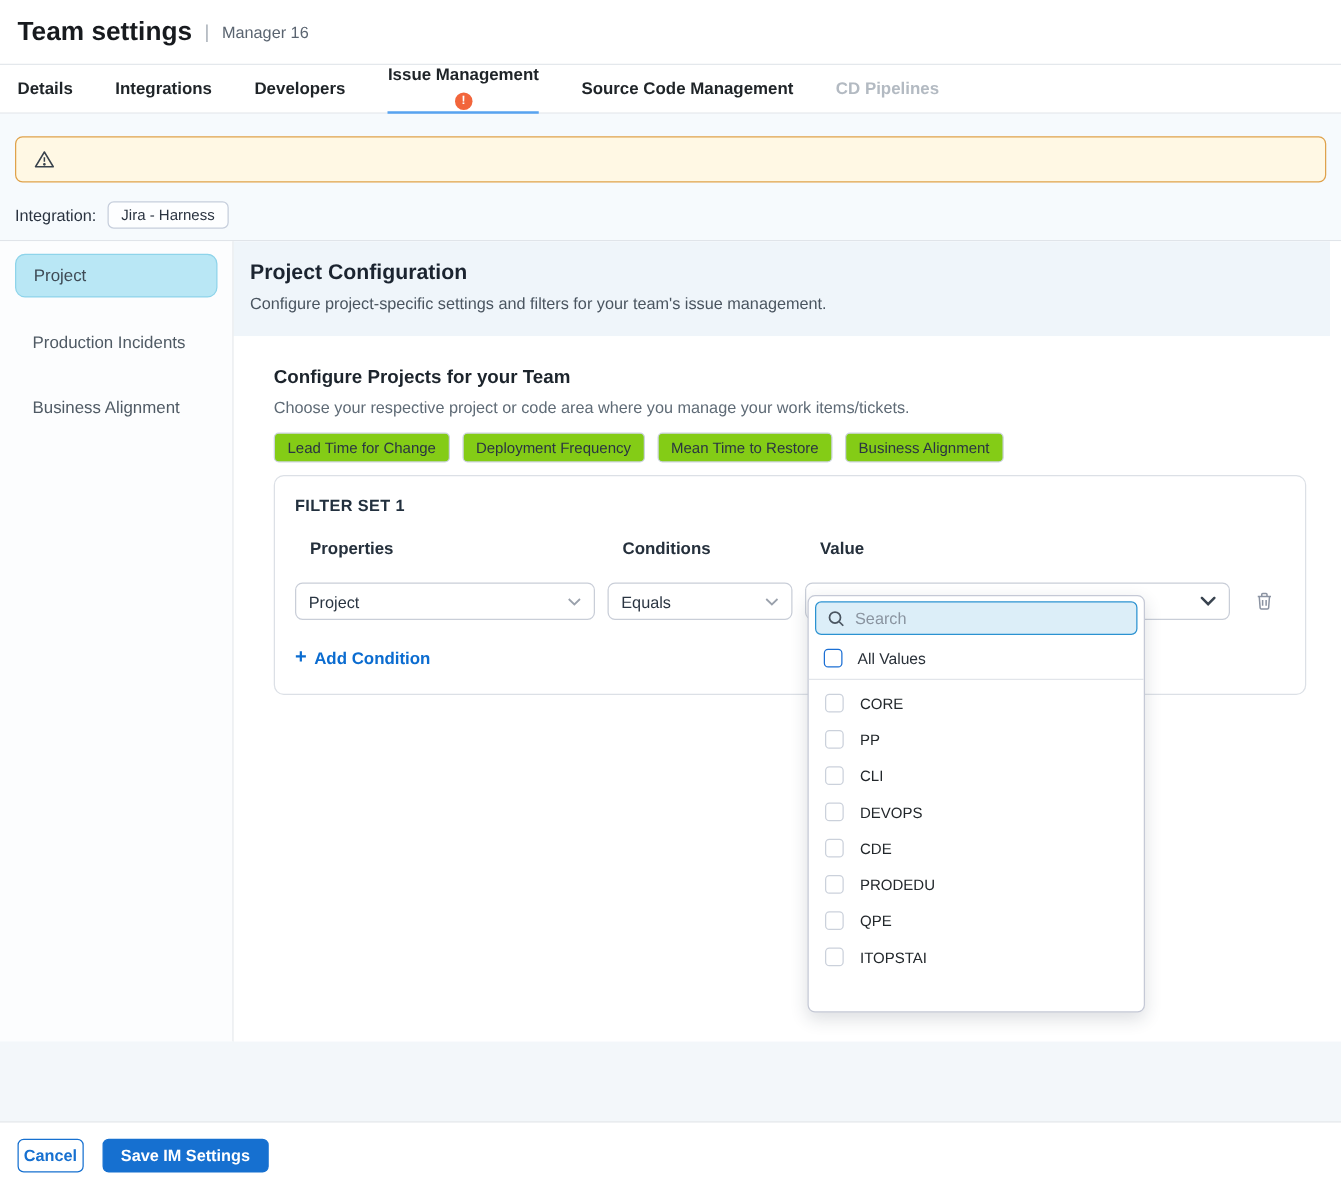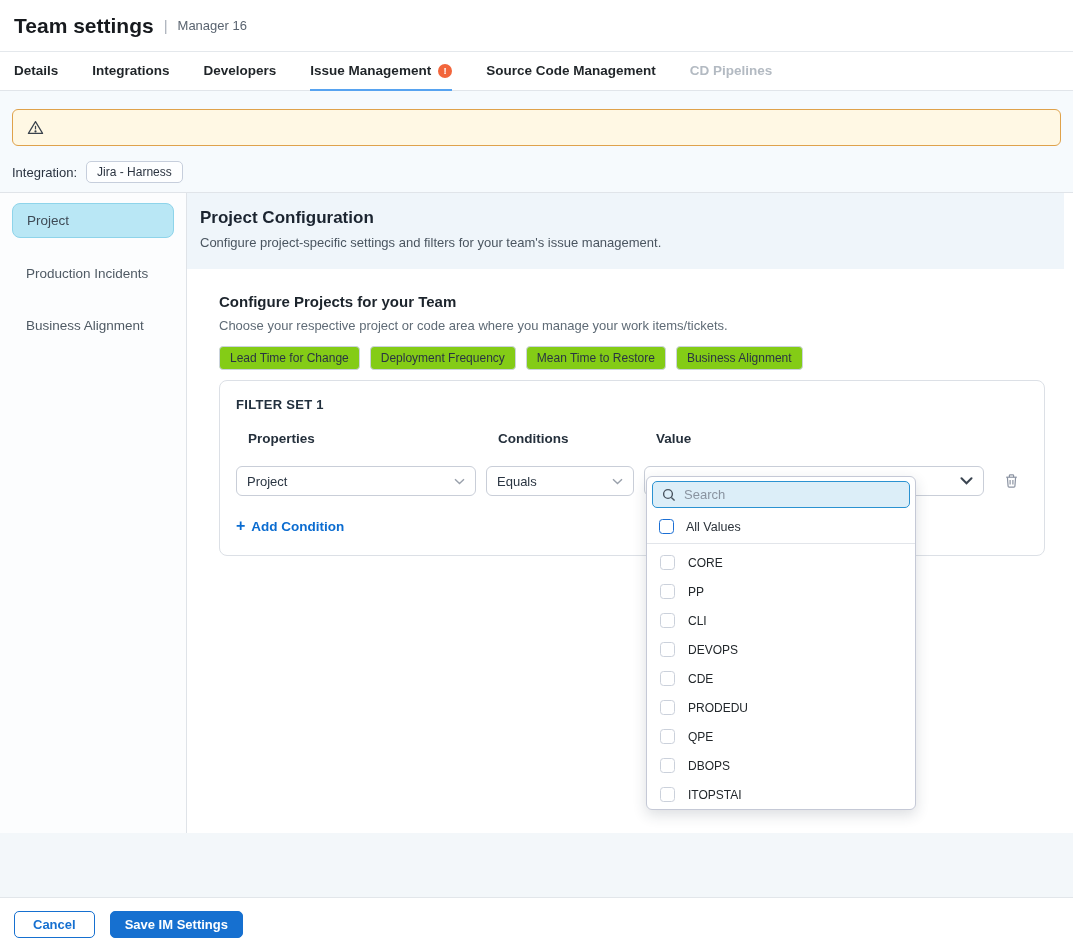--- a/index.html
+++ b/index.html
@@ -9,21 +9,21 @@
     background:#ffffff; color:#22262b; position:relative; overflow:hidden;
   }
   
   .page-header { height:52px; padding:12px 14px; display:flex; align-items:center; gap:10px; border-bottom:1px solid #e4e8ec; background:#fff; }
   .page-title { font-size:21px; font-weight:bold; color:#171a1e; }
   .title-sep { color:#aab1ba; font-size:15px; }
   .title-sub { font-size:13px; color:#5a6470; }
   
   .tabs { height:39px; display:flex; align-items:stretch; gap:34px; padding:0 14px; border-bottom:1px solid #e1e5ea; background:#fff; }
   .tab { display:flex; align-items:center; gap:7px; font-size:13.5px; font-weight:bold; color:#1f2428; cursor:pointer; border-bottom:2px solid transparent; margin-bottom:-1px; }
-  .tab.active { border-bottom-color:#57a3f0; }
+  .tab.active { border-bottom-color:#57a3f0;flex-direction:column; }
   .tab.disabled { color:#b3bac2; }
   .tab-badge { width:14px; height:14px; border-radius:50%; background:#f2653b; color:#fff; font-size:9.5px; font-weight:bold; display:inline-flex; align-items:center; justify-content:center; line-height:1; }
   
   .alert-zone { background:#f6fafd; padding:18px 12px 8px 12px; }
   .banner { border:1px solid #dfa24b; background:#fff8e4; border-radius:6px; padding:10px 14px; display:flex; align-items:center; gap:9px; font-size:13px; color:#27313b; }
   .integration-row { margin-top:14px; display:flex; align-items:center; gap:9px; font-size:13px; color:#2a3340; height:24px; }
   .integration-chip { border:1px solid #c6cedc; background:#fdfeff; border-radius:5px; padding:3px 10px; font-size:12px; color:#2a3340; }
   
   .content-row { display:flex; height:641px; border-top:1px solid #e0e4e9; background:#fff; }
   .sidebar { width:187px; border-right:1px solid #dfe3e8; padding-top:10px; background:#fcfdfe; flex-shrink:0; }
@@ -58,21 +58,21 @@
   .all-values-row { display:flex; align-items:center; gap:12px; padding:3px 12px 9px 12px; border-bottom:1px solid #e2e5ea; cursor:pointer; }
   .all-values-row .cb { border:1.8px solid #1b6fd4; }
   .row-label { font-size:12.5px; color:#2a3139; }
   .cb { width:15px; height:15px; border:1.5px solid #cbd1db; border-radius:3.5px; background:#fff; flex-shrink:0; cursor:pointer; }
   .opt-list { padding-top:4px; }
   .opt { display:flex; align-items:center; gap:13px; height:29px; padding:0 13px; cursor:pointer; }
   .opt-label { font-size:12px; color:#22272b; }
   
   .bottom-strip { height:64px; background:#f3f7fa; }
   .footer-bar { border-top:1px solid #e2e6ea; background:#fff; padding:13px 14px; display:flex; gap:15px; }
-  .btn { font-family:inherit; font-size:13px; font-weight:bold; border-radius:5px; padding:6px 18px; cursor:pointer; height:27px; display:inline-flex; align-items:center; }
+  .btn { font-family:inherit; font-size:13px; font-weight:bold; border-radius:5px; padding:6px 4px; cursor:pointer; height:27px; display:inline-flex; align-items:center; }
   .btn-outline { background:#fff; border:1px solid #1670d0; color:#1670d0; }
   .btn-solid { background:#1670d0; border:1px solid #1670d0; color:#fff; padding:6px 14px; }
   svg { display:block; }
 </style>
 </head>
 <body>
 
 <div class="page-header">
   <span class="page-title">Team settings</span>
   <span class="title-sep">|</span>
@@ -267,24 +267,20 @@
       <div class="opt">
         <span class="cb"></span>
         <span class="opt-label">PRODEDU</span>
       </div>
 
       <div class="opt">
         <span class="cb"></span>
         <span class="opt-label">QPE</span>
       </div>
 
-      <div class="opt">
-        <span class="cb"></span>
-        <span class="opt-label">DBOPS</span>
-      </div>
 
       <div class="opt">
         <span class="cb"></span>
         <span class="opt-label">ITOPSTAI</span>
       </div>
 
       <div class="opt">
         
         
       </div>

